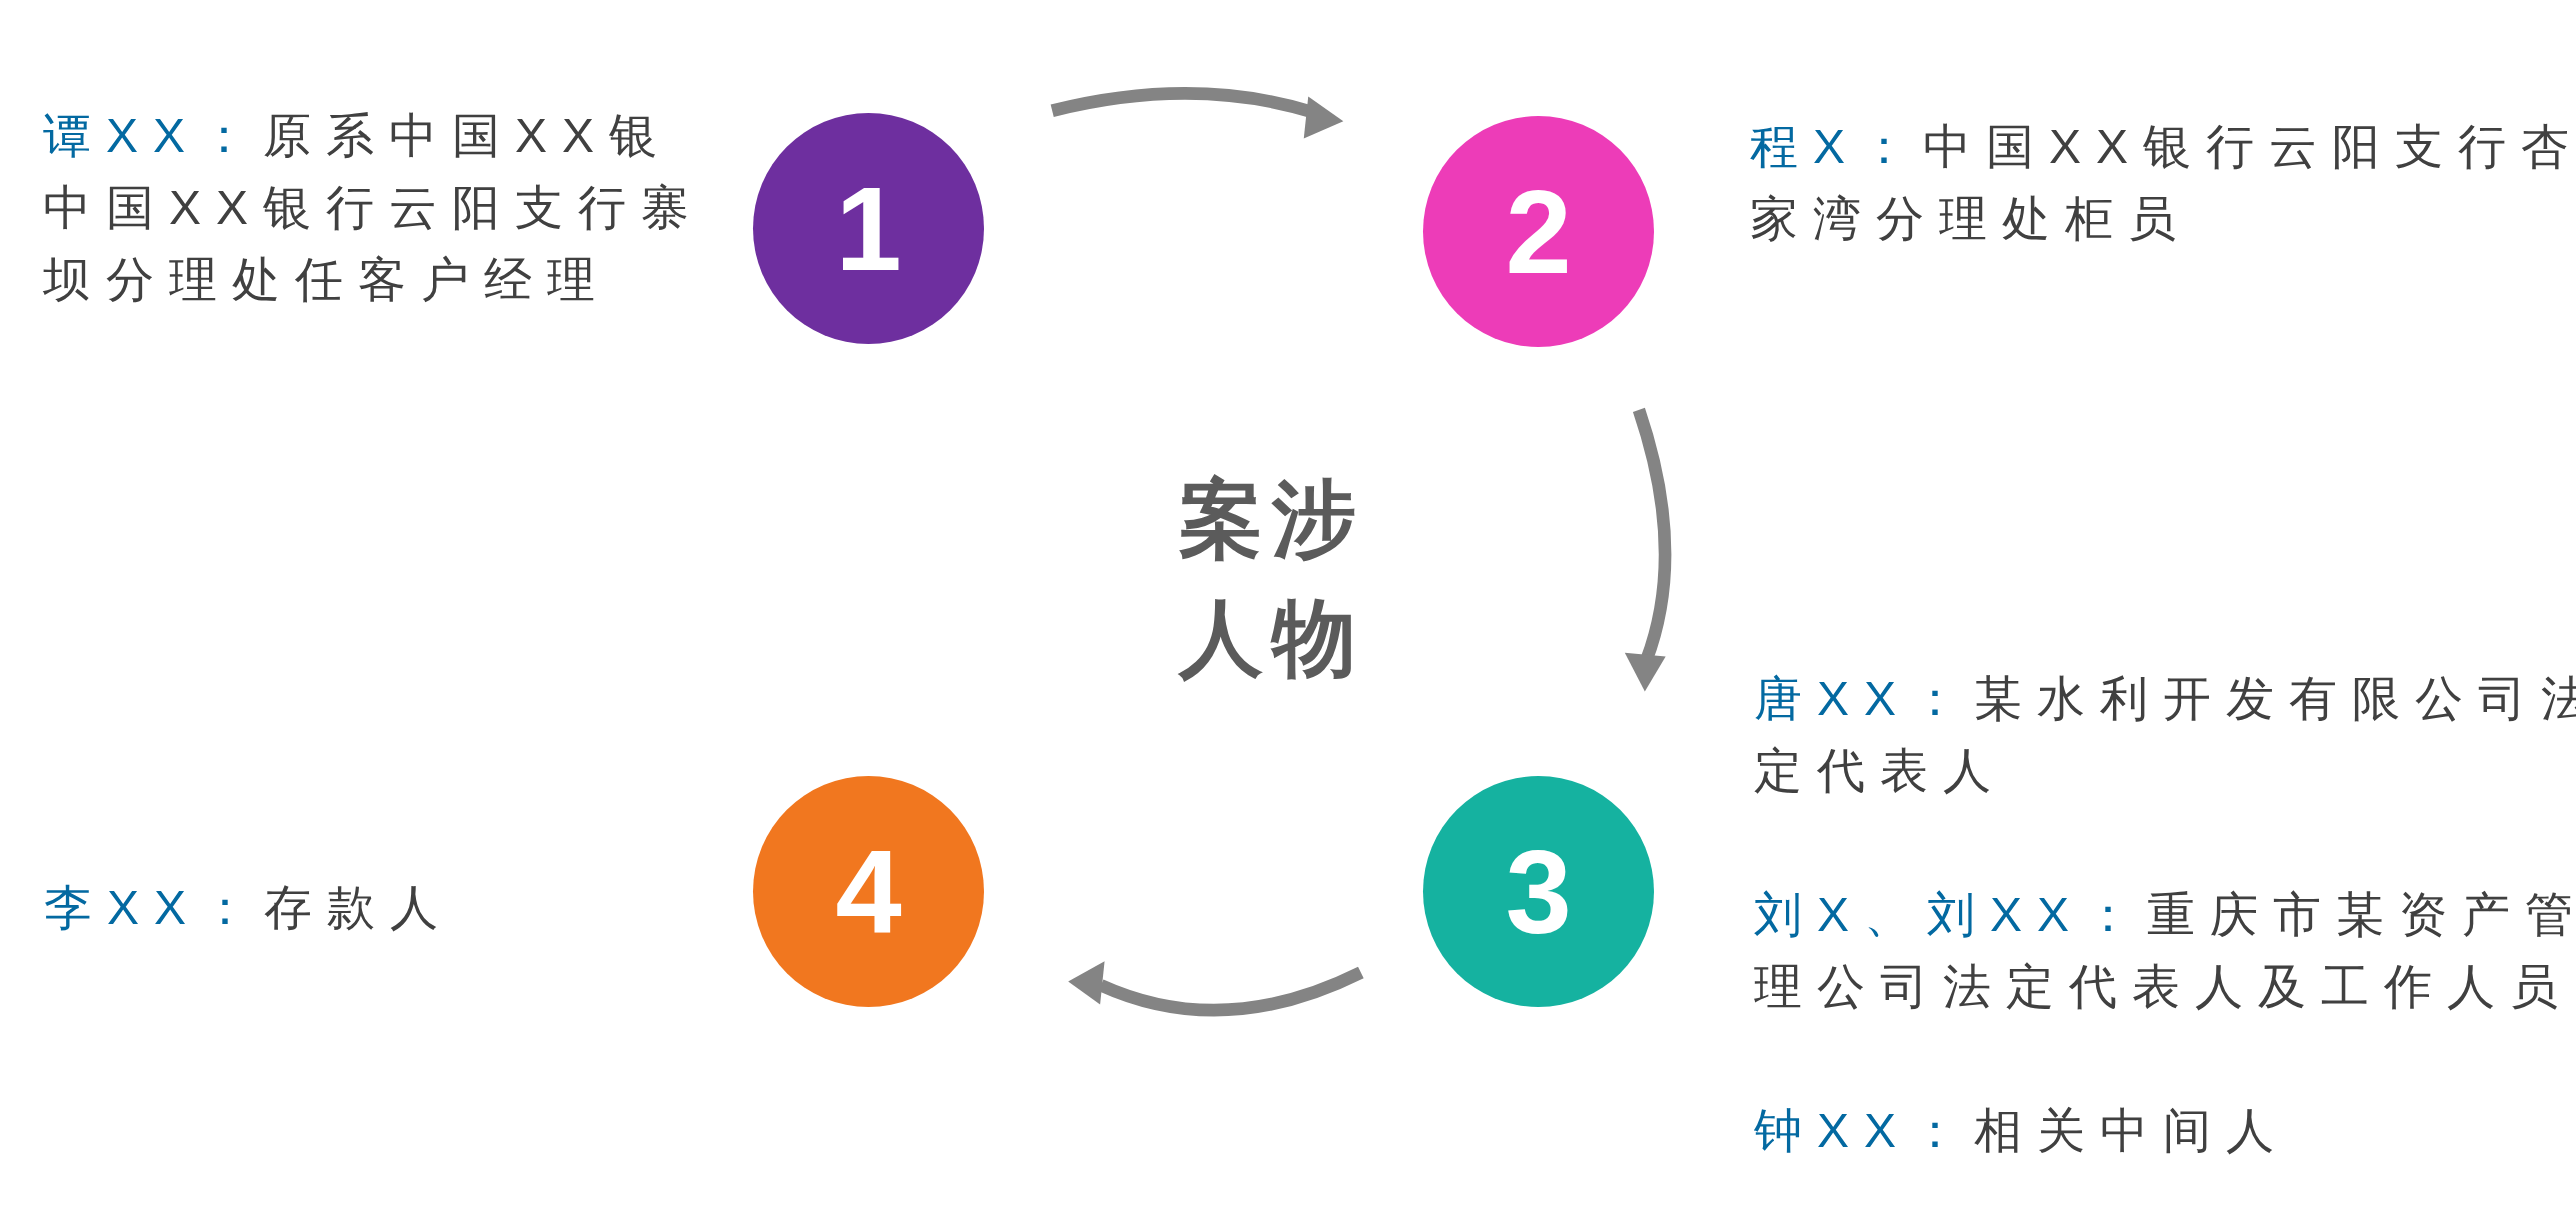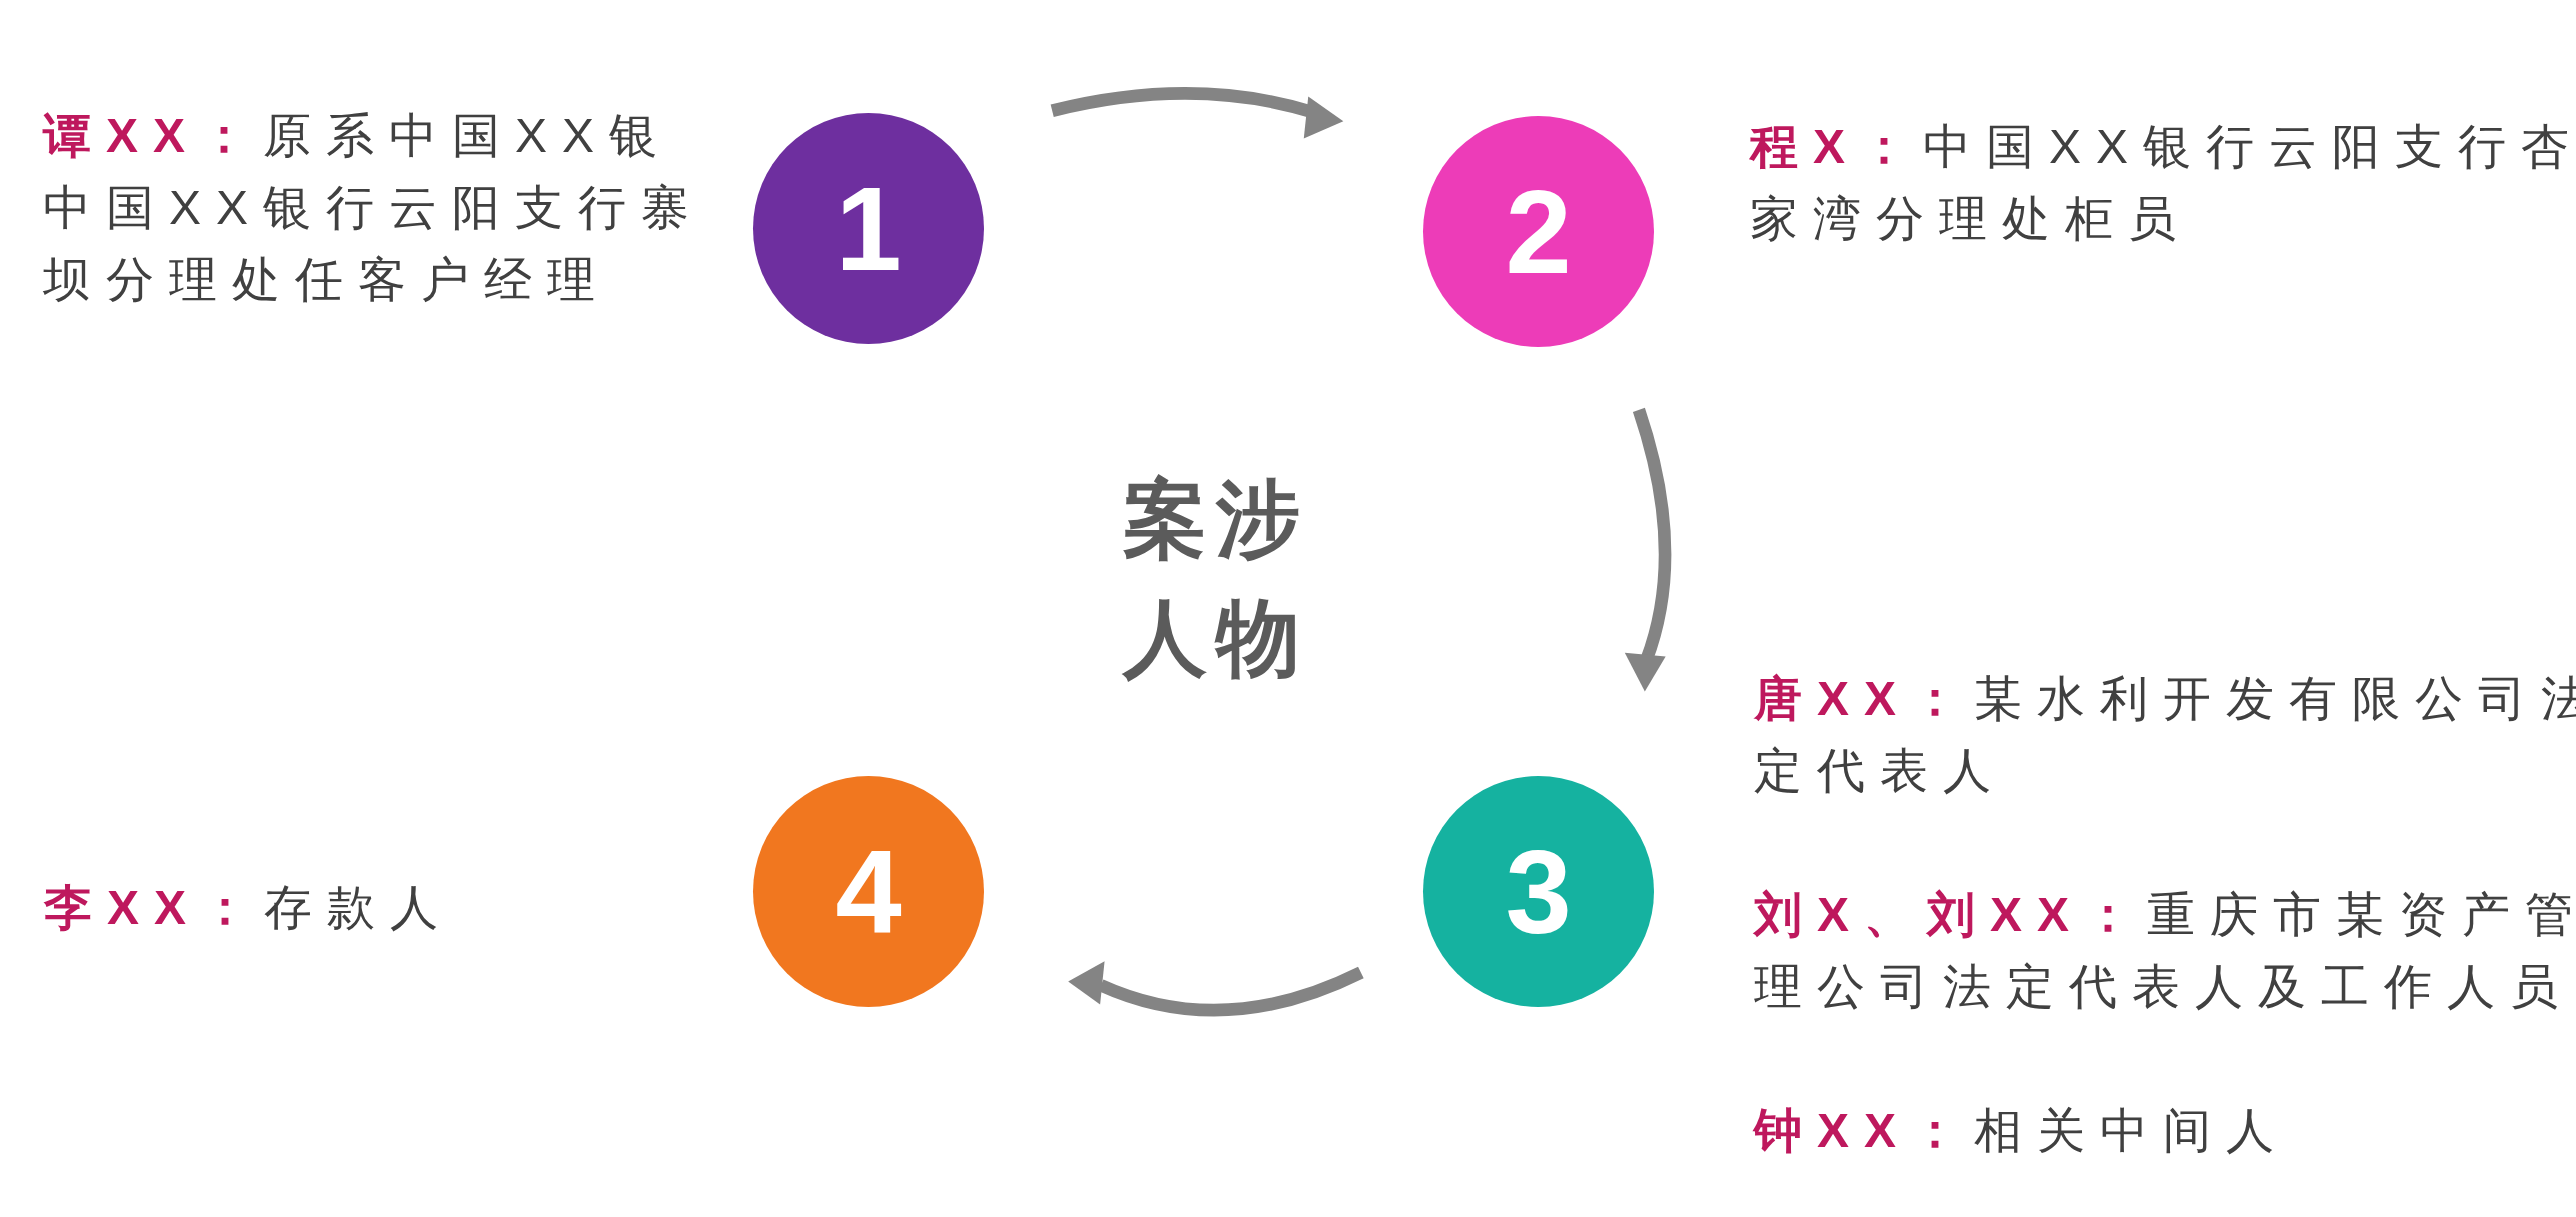--- a/index.html
+++ b/index.html
@@ -12,28 +12,28 @@
   }
   
   .tblock{
     position:absolute;
     color:#404040;
     font-size:48px;
     line-height:72px;
     letter-spacing:15px;
   }
   .tline{white-space:nowrap;}
-  .tline b{font-weight:700;color:#be185d;margin-top:40px;}
+  .tline b{font-weight:400;color:#0369a1;margin-top:40px;}
   .para{margin:0 0 72px 0;}
   .para:last-child{margin-bottom:0;}
   
   #title{
     position:absolute;
     left:1067px;top:460px;width:298px;
-    text-align:center;
+    text-align:right;
     color:#5b5b5b;
     font-size:84px;
     font-weight:700;
     line-height:119px;
     letter-spacing:9px;
   }
   
   .circle{
     position:absolute;
     width:231px;height:231px;

